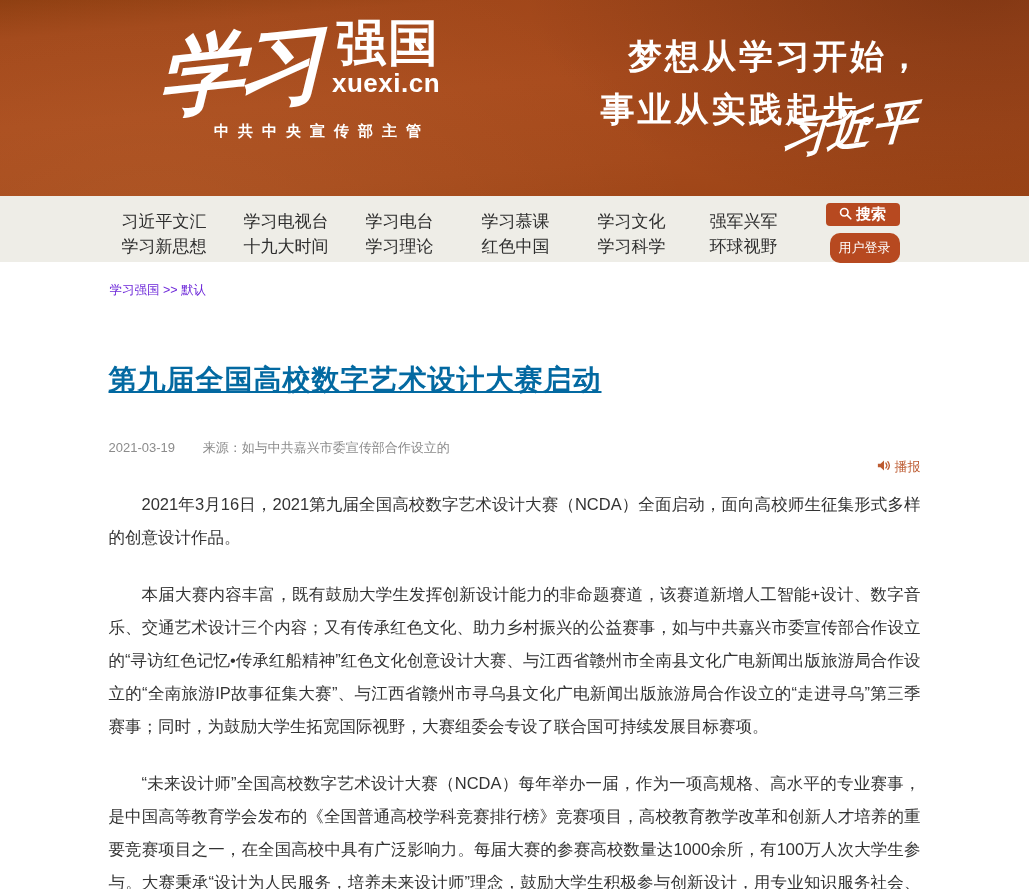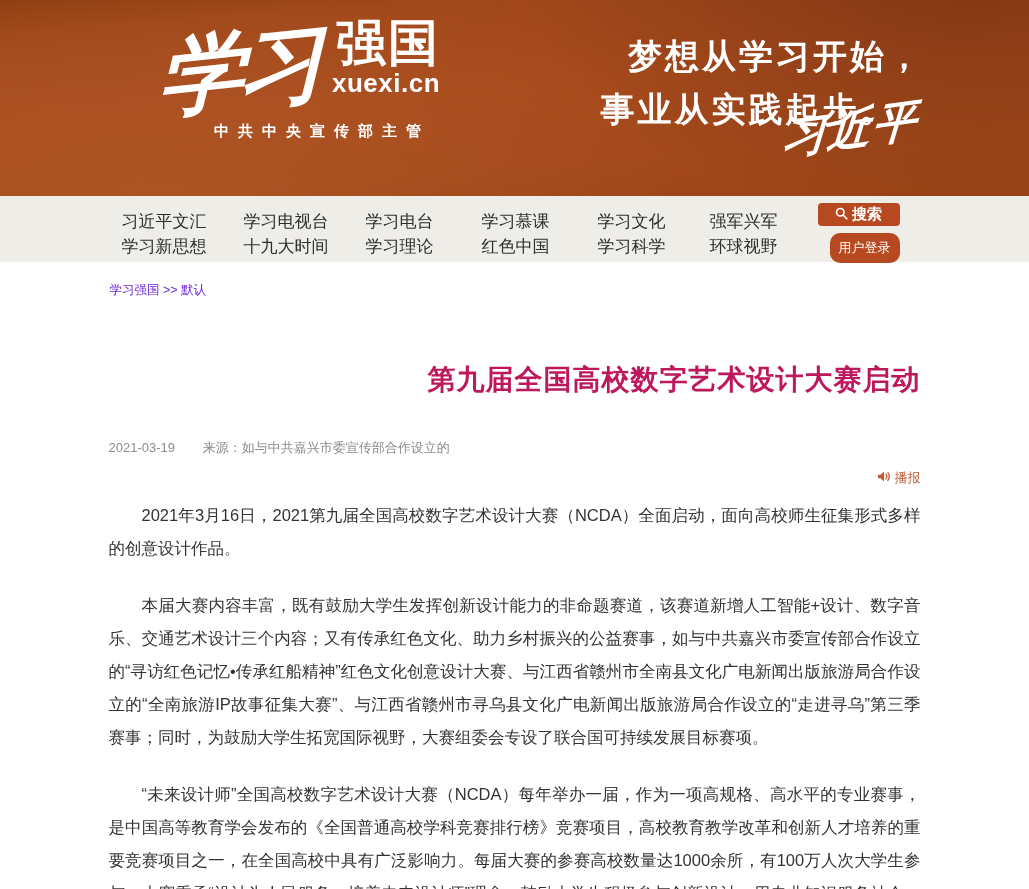--- a/index.html
+++ b/index.html
@@ -38,32 +38,32 @@
 
   
   .nav{ width:1029px; height:66px; background:#eeede7; display:flex; justify-content:center; }
   .nav-inner{ width:810px; position:relative; padding-top:9px; }
   .nav-grid{ display:grid; grid-template-columns:118px 118px 112px 112px 108px 110px; column-gap:4px; margin-left:12px; }
   .nav-item{ font-size:17px; color:#2e2e2e; line-height:25px; cursor:pointer; white-space:nowrap; }
   .nav-row2{ margin-top:4px; }
   .nav-buttons{ position:absolute; right:20px; top:7px; display:flex; flex-direction:column; align-items:flex-end; }
   .btn{ background:#b74920; color:#fff; border:none; border-radius:4px; cursor:pointer;
         font-family:inherit; display:flex; align-items:center; justify-content:center; }
-  .btn-search{ width:82px; height:23px; font-size:15px; font-weight:bold; gap:4px; }
+  .btn-search{ width:74px; height:23px; font-size:15px; font-weight:bold; gap:4px; }
   .btn-login{ width:70px; height:30px; font-size:13px; margin-top:7px; border-radius:10px; }
 
   
   .breadcrumb{ width:810px; margin:0 auto; padding-top:20px; font-size:12.5px; color:#6d28d9; cursor:pointer; }
 
   
   .article{ width:812px; margin:0 auto; }
-  .article-title{ margin-top:62px; text-align:right; font-size:28px; font-weight:bold; color:#be185d; letter-spacing:1px; }
+  .article-title{ margin-top:62px; text-align:left; font-size:28px; font-weight:bold; color:#0369a1; letter-spacing:1px;text-decoration:underline; }
   .article-meta{ margin-top:40px; font-size:13px; color:#8b8b8b; }
   .meta-date{ margin-right:24px; }
-  .broadcast{ margin-top:12px; text-align:right; font-size:13px; color:#bd5b31; cursor:pointer;
+  .broadcast{ margin-top:1px; text-align:right; font-size:13px; color:#bd5b31; cursor:pointer;
               display:flex; align-items:center; justify-content:flex-end; gap:4px; }
   .article-body{ margin-top:12px; }
   .article-body p{
     font-size:16.5px; line-height:33px; color:#333333;
     text-indent:2em; text-align:justify; margin-bottom:24px;
   }
   .icon-svg{ display:inline-block; vertical-align:middle; }
 </style>
 </head>
 <body>

